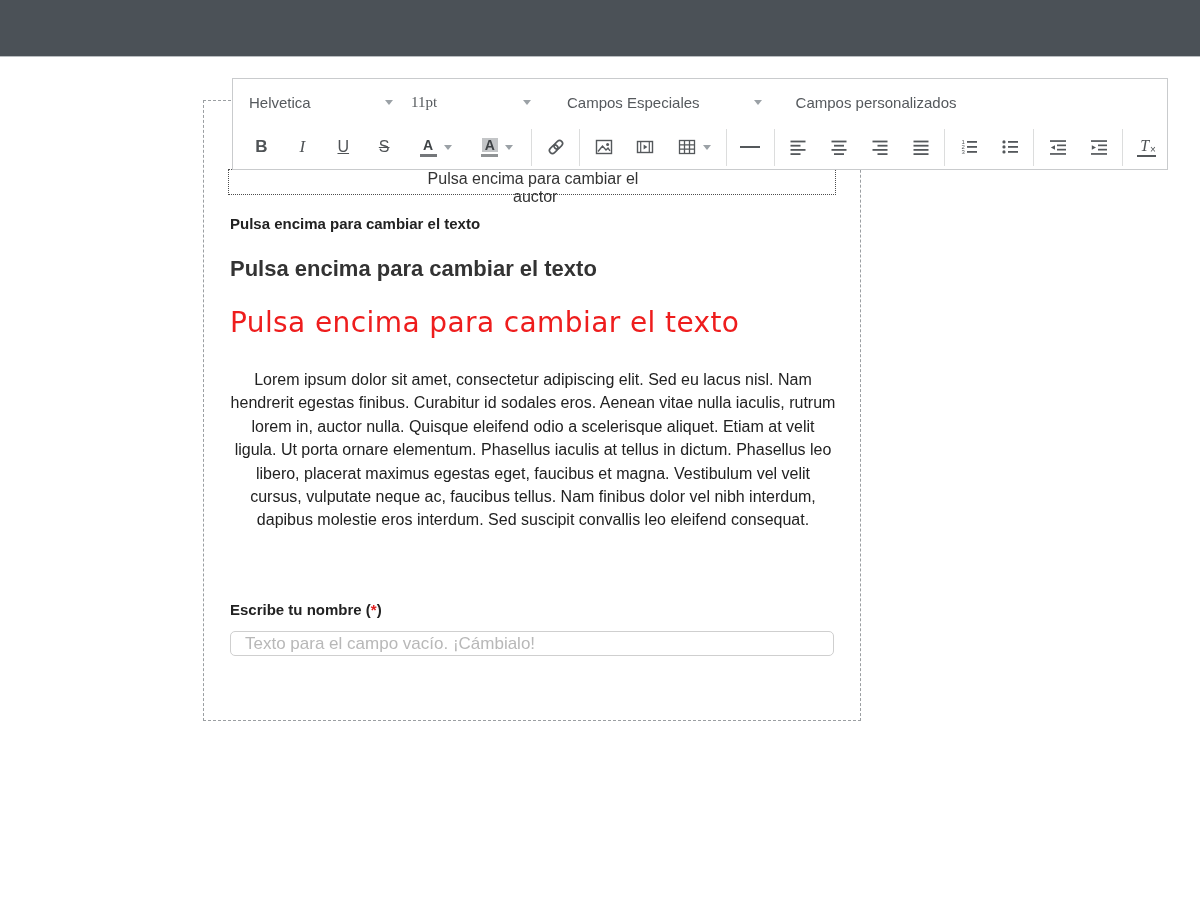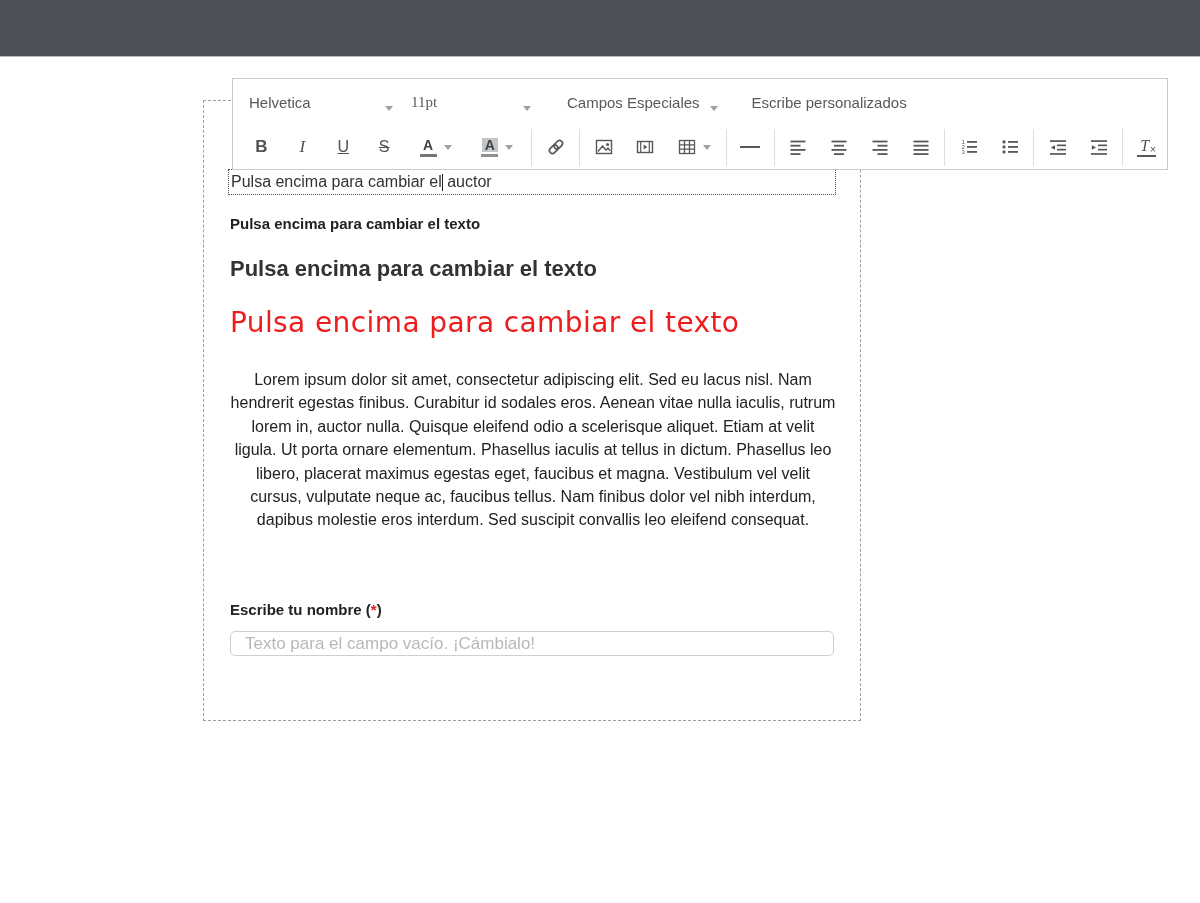--- a/index.html
+++ b/index.html
@@ -13,21 +13,21 @@
 
   
   .dashed-region { position:absolute; left:203px; top:100px; width:658px; height:621px;
                    border:1px dashed #9b9fa2; background:transparent; }
 
   
   .toolbar { position:absolute; left:232px; top:78px; width:936px; height:92px;
              background:#ffffff; border:1px solid #c9cbcd; z-index:10; }
   .tb-row1 { display:flex; align-items:center; height:46px; padding-left:16px;
              font-size:15px; color:#55595d; }
-  .tb-select { display:flex; align-items:flex-end; justify-content:space-between; cursor:pointer; }
+  .tb-select { display:flex; align-items:center; justify-content:space-between; cursor:pointer;gap:44px; }
   .sel-font { width:150px; }
   .sel-size { width:126px; margin-left:12px;font-family:Liberation Serif, serif; }
   .sel-links { margin-left:30px; }
   .sel-links .caret { margin-left:10px; }
   .sel-fields { margin-left:28px; }
   .caret { width:0; height:0; border-left:4px solid transparent; border-right:4px solid transparent;
            border-top:5px solid #9ba1a6; margin-right:6px; }
   .tb-row2 { display:flex; align-items:center; height:44px; padding-left:8px; }
   .tbtn { width:41px; height:34px; display:flex; align-items:center; justify-content:center;
           color:#4f5356; cursor:pointer; }
@@ -46,21 +46,21 @@
   .icon18 { width:18px; height:18px; display:block; }
   .hr-glyph { width:20px; height:2px; background:#54585b; }
   .tx-wrap { font-family:"Liberation Serif", serif; font-style:italic; font-size:16px;
              border-bottom:2px solid #54585b; padding:0 1px 0 3px; position:relative; color:#4f5356; }
   .tx-x { font-family:"Liberation Sans", sans-serif; font-style:normal; font-size:10px;
           position:relative; top:2px; left:1px; }
 
   
   .active-line { position:absolute; left:228px; top:169px; width:608px; height:26px;
                  border:1px dotted #4d4d4d; background:#fff; display:flex; align-items:center;
-                 padding-left:2px; font-size:16px; color:#333; z-index:5; }
+                 padding-left:2px; font-size:16px; color:#333; z-index:5;flex-direction:column; }
   .active-line span { white-space:pre; }
   .cursor-bar { width:1px; height:17px; background:#222; display:inline-block; }
 
   
   .h-small { position:absolute; left:230px; top:215px; width:606px;
              font-size:15px; font-weight:bold; color:#222; }
   .h-med   { position:absolute; left:230px; top:256px; width:606px;
              font-size:22px; font-weight:bold; color:#333; }
   .h-red   { position:absolute; left:230px; top:306px; width:640px;
              font-family:"DejaVu Sans", sans-serif; font-size:28px; font-weight:normal;
@@ -92,21 +92,21 @@
       </div>
       <div class="tb-select sel-size">
         <span>11pt</span>
         <span class="caret"></span>
       </div>
       <div class="tb-select sel-links">
         <span>Campos Especiales</span>
         <span class="caret"></span>
       </div>
       <div class="tb-select sel-fields">
-        <span>Escribe personalizados</span>
+        <span>Campos personalizados</span>
       </div>
     </div>
 
     <div class="tb-row2">
       <div class="tbtn">
           <span class="glyph-b">B</span>
         </div>
       <div class="tbtn">
           <span class="glyph-i">I</span>
         </div>

